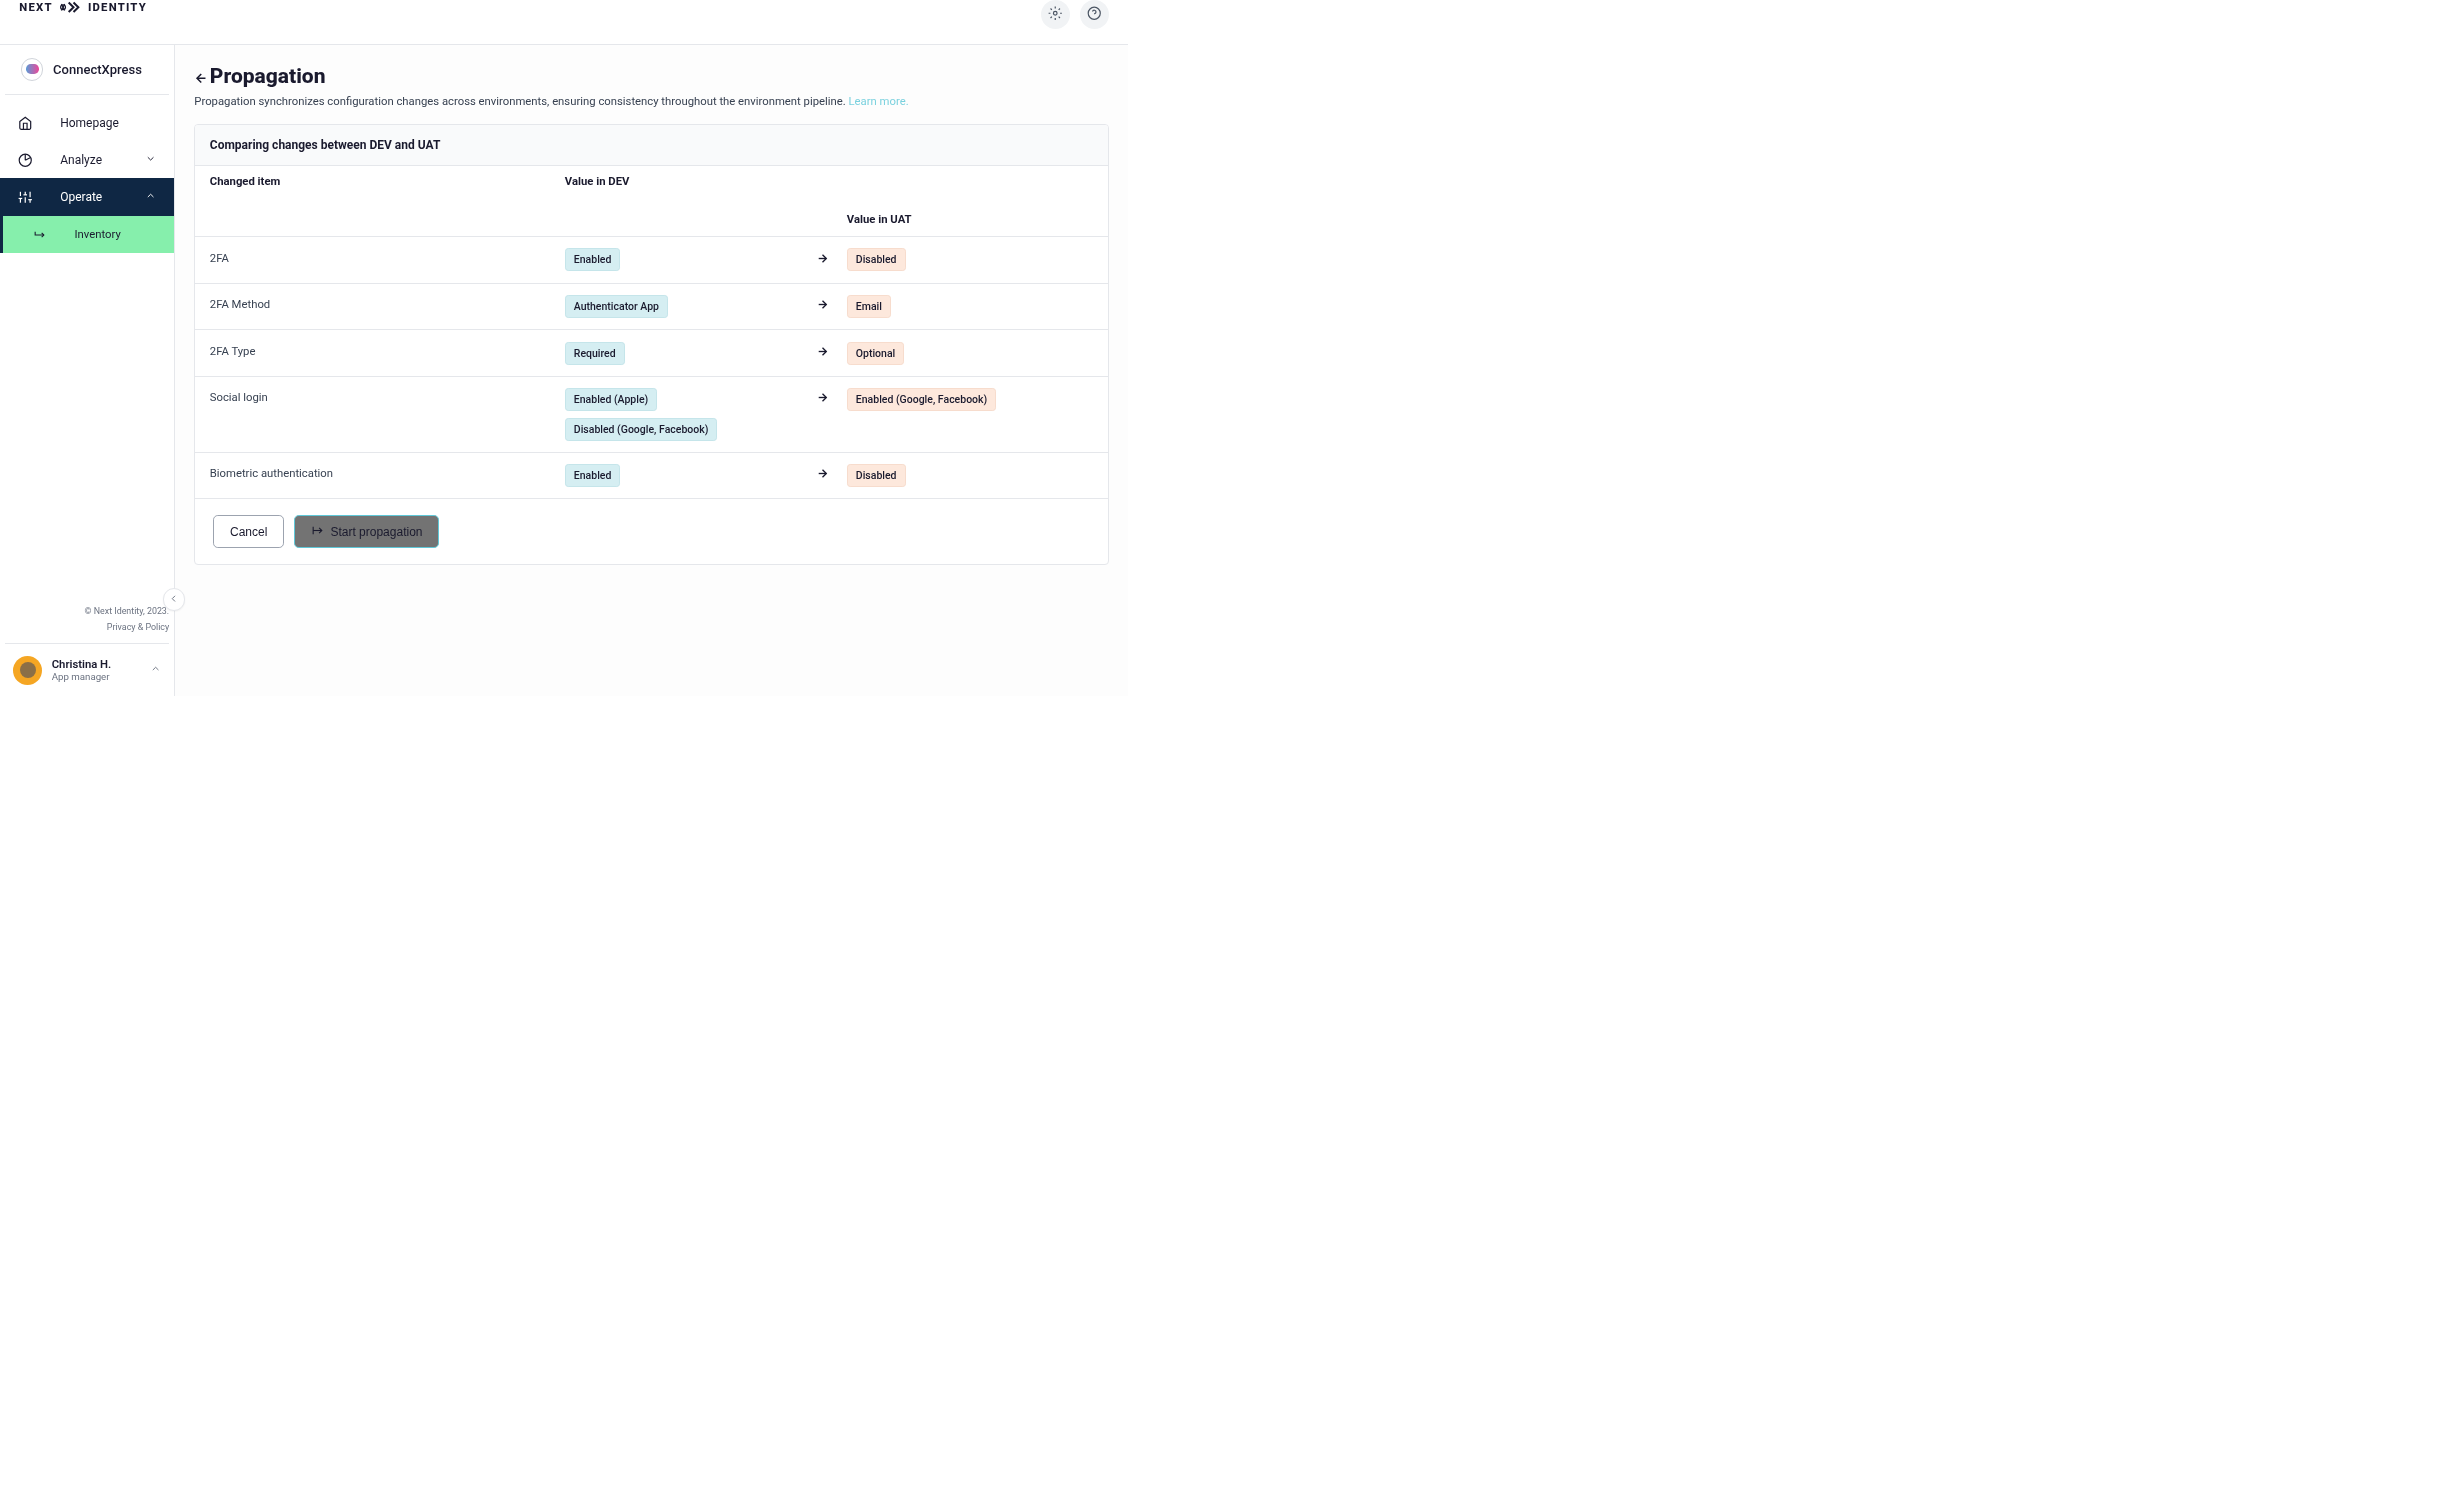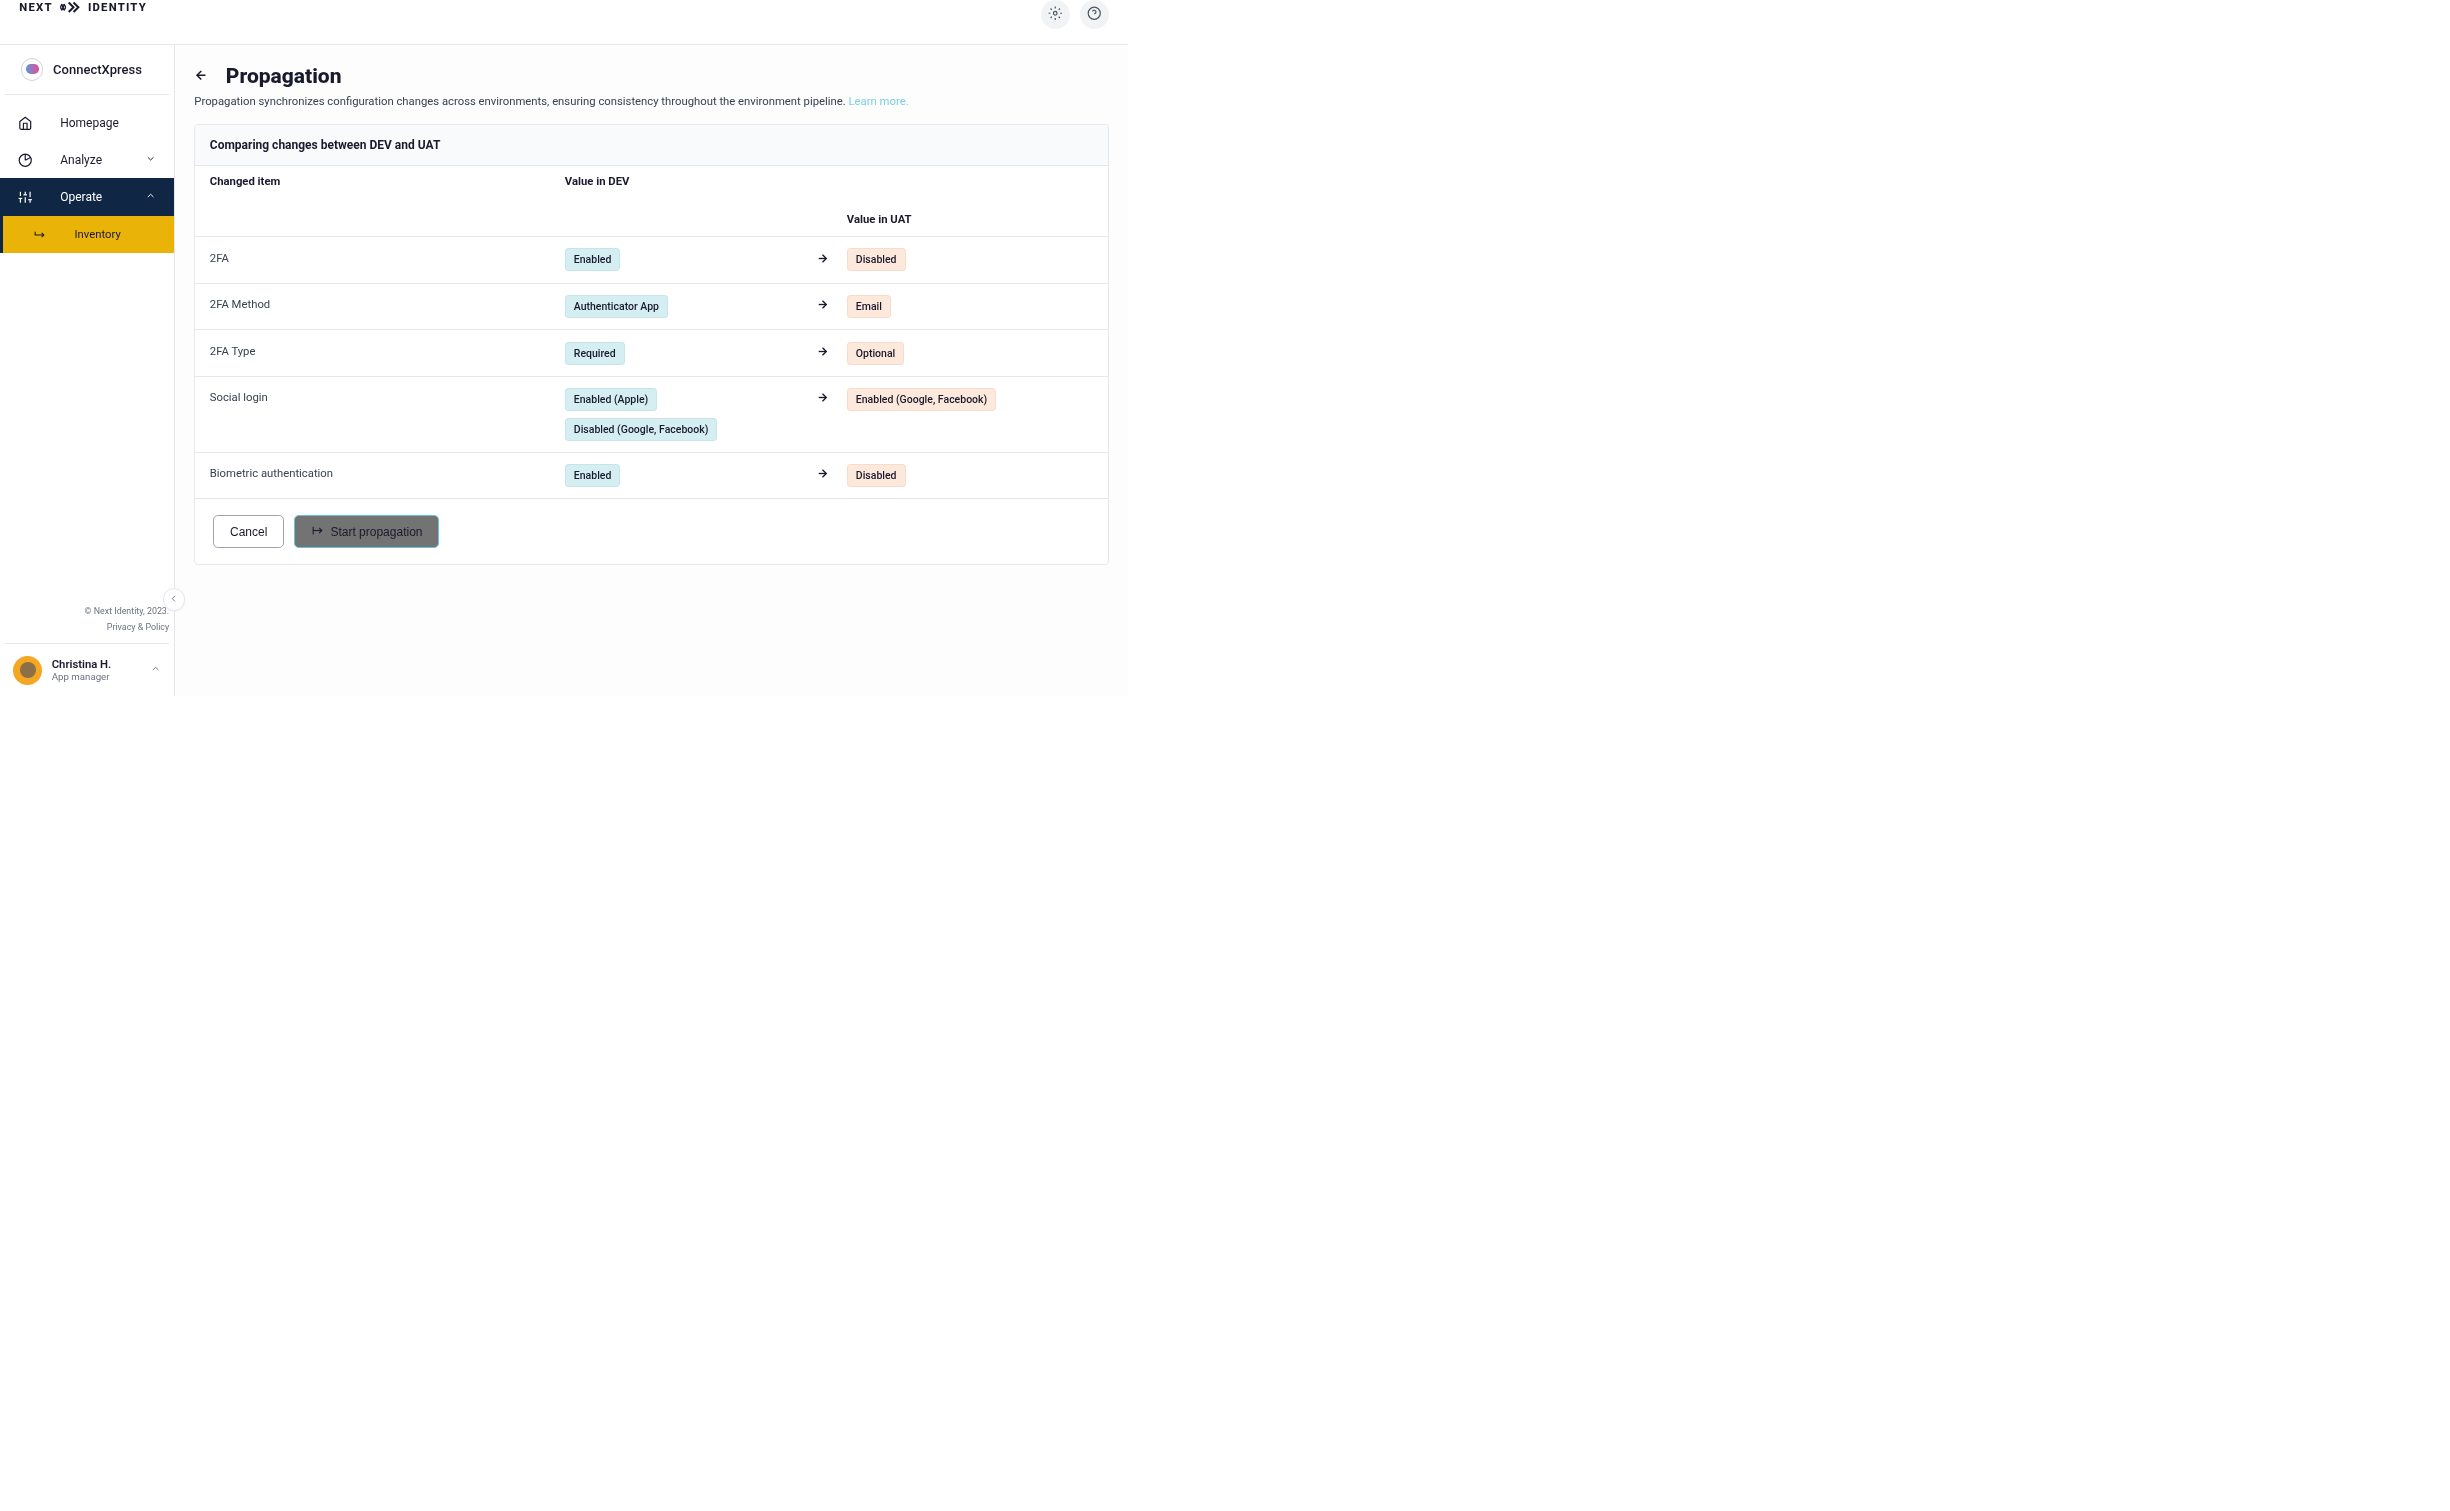--- a/index.html
+++ b/index.html
@@ -21,40 +21,40 @@
 .sidebar { width: 175px; border-right: 0.8px solid #e5e7eb; display: flex; flex-direction: column; background: #fff; position: relative; }
 .project-row { display: flex; align-items: center; gap: 9.7px; padding: 13px 16px; border-bottom: 0.8px solid #e5e7eb; margin: 0 4.8px; }
 .project-logo { width: 22.6px; height: 22.6px; border-radius: 50%; border: 0.8px solid #d1d5db; display: flex; align-items: center; justify-content: center; }
 .project-logo-inner { width: 13px; height: 9.7px; border-radius: 4.8px; background: linear-gradient(90deg, #5b9bd5 0%, #ec4899 100%); }
 .project-name { font-size: 13px; font-weight: 500; color: #1a1a2e; }
 
 .nav { flex: 1; padding-top: 9.7px; }
 .nav-item { display: flex; align-items: center; gap: 28px; padding: 11.3px 17.7px; font-size: 12px; color: #1a1a2e; cursor: pointer; position: relative; }
 .nav-item.active { background: #0f2744; color: #fff; }
 .nav-item.sub { padding-left: 32px; font-size: 11.3px; }
-.nav-item.sub.selected { background: #eab308; border-left: 3.2px solid #0f2744; padding-left: 29px; }
+.nav-item.sub.selected { background: #86efac; border-left: 3.2px solid #0f2744; padding-left: 29px; }
 .nav-chevron { margin-left: auto; }
 .nav-icon { width: 14.5px; height: 14.5px; display: inline-flex; align-items: center; justify-content: center; }
 
 .sidebar-footer { padding: 9.7px 0 0 0; margin: 0 4.8px; font-size: 8.9px; color: #6b7280; text-align: right; }
 .sidebar-footer .copyright { padding: 3.2px 0; }
 .sidebar-footer .privacy { padding: 3.2px 0 11.3px 0; border-bottom: 0.8px solid #e5e7eb; }
 
 .user-row { display: flex; align-items: center; gap: 9.7px; padding: 11.3px 13px; }
 .avatar { width: 29px; height: 29px; border-radius: 50%; background: #f5a623; display: flex; align-items: center; justify-content: center; overflow: hidden; }
 .avatar-inner { width: 16px; height: 16px; border-radius: 50%; background: #8b6f47; }
 .user-info { flex: 1; }
 .user-name { font-size: 11.3px; font-weight: 600; color: #1a1a2e; }
 .user-role { font-size: 9.7px; color: #6b7280; }
 
 .collapse-btn { position: absolute; right: -11.3px; top: 543px; width: 22.6px; height: 22.6px; border-radius: 50%; background: #fff; border: 0.8px solid #e5e7eb; display: flex; align-items: center; justify-content: center; cursor: pointer; color: #6b7280; box-shadow: 0 0.8px 1.6px rgba(0,0,0,0.05); }
 
 
 .main { flex: 1; padding: 19.3px 19.3px; background: #fdfdfd; overflow: auto; }
-.page-header { display: flex; align-items: center; gap: 17px; margin-bottom: 6.4px; }
+.page-header { display: flex; align-items: flex-end; gap: 1px; margin-bottom: 6.4px; }
 .back-btn { cursor: pointer; color: #1a1a2e; display: inline-flex; }
 .page-title { font-size: 21px; font-weight: 800; color: #1a1a2e; }
 .page-desc { font-size: 11.3px; color: #374151; margin-bottom: 16px; }
 .page-desc a { color: #7ad1de; text-decoration: none; text-align: center; }
 
 .card { border: 0.8px solid #e5e7eb; border-radius: 4px; background: #fff; overflow: hidden; }
 .card-header { padding: 13px 14.5px; font-size: 12px; font-weight: 700; color: #1a1a2e; background: #f9fafb; border-bottom: 0.8px solid #e5e7eb; }
 
 .table-head { display: flex; padding: 9.7px 14.5px; border-bottom: 0.8px solid #e5e7eb; font-size: 11.3px; font-weight: 700; color: #1a1a2e; }
 .col-item { flex: 0 0 355px; }

